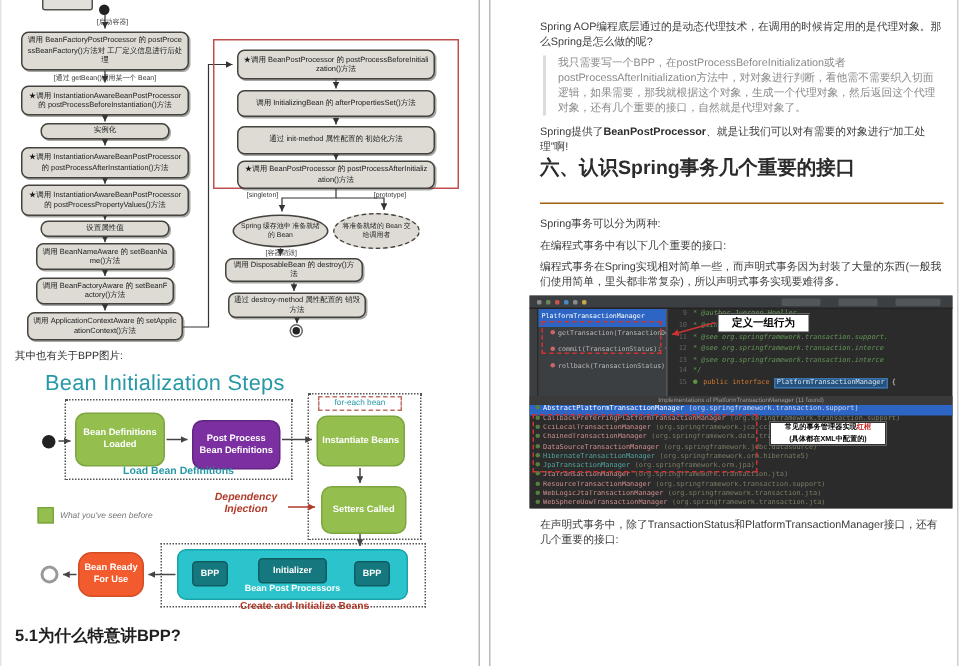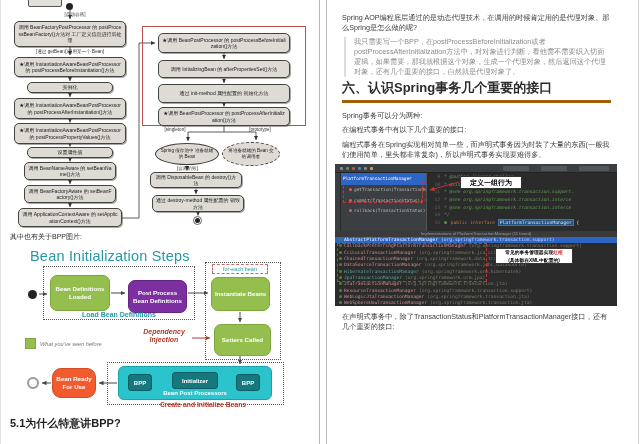--- a/index.html
+++ b/index.html
@@ -61,24 +61,24 @@
   .di-label { position:absolute; left:136px; top:82px; width:56px; text-align:center; color:#b13a2a; font-size:7px; font-style:italic; font-weight:600; line-height:1.15; }
   .create-label { position:absolute; left:138px; top:155px; width:130px; text-align:center; color:#b13a2a; font-size:6.8px; font-weight:700; }
   .legend-swatch { position:absolute; left:25px; top:92px; width:11px; height:11px; background:#94bf4e; border:1px solid #7ea63e; }
   .legend-text { position:absolute; left:40px; top:95px; font-size:5.6px; font-style:italic; color:#777; }
   .end-circle { position:absolute; left:27px; top:131px; width:12px; height:12px; border-radius:50%; border:2px solid #9a9a9a; background:#fff; }
   .sec-head { position:absolute; left:10px; top:416px; font-size:11px; font-weight:700; color:#1f1f1f; }
 
   svg.overlay { position:absolute; left:0; top:0; pointer-events:none; }
 
   
-  .rp { position:absolute; left:309px; top:0; width:310px; height:435px; padding:13px 8px 0 33px; font-size:7.2px; line-height:9.6px; color:#3c3c3c; }
+  .rp { position:absolute; left:327px; top:0; width:310px; height:435px; padding:13px 8px 0 33px; font-size:7.2px; line-height:9.6px; color:#3c3c3c; }
   .rp p { margin:0 0 5px; }
   .rp blockquote { margin:2px 0 6px 2px; padding-left:8px; border-left:2px solid #dcdcdc; color:#8a8a8a; line-height:10px; }
-  .rp h2 { font-size:13px; color:#2b2b2b; margin:4px 0 8px; padding-bottom:7px; border-bottom:3px solid #a16207; font-weight:700; }
+  .rp h2 { font-size:13px; color:#2b2b2b; margin:4px 0 8px; padding-bottom:18px; border-bottom:1px solid #a16207; font-weight:700; }
   .rp ul { margin:2px 0 6px; padding-left:14px; }
   .rp li { line-height:9.4px; margin-bottom:2px; }
   .code-bold { font-weight:700; color:#2b2b2b; }
 
   
   .ide { position:relative; width:282px; height:142px; margin:4px 0 6px -7px; background:#2b2b2b; font-family:"DejaVu Sans Mono", monospace; overflow:hidden; }
   .ide-toolbar { position:absolute; left:0; top:0; right:0; height:9px; background:#3c3f41; border-bottom:1px solid #232323; }
   .ide-toolbar i { position:absolute; top:3px; width:3px; height:3px; border-radius:1px; display:block; }
   .ide-tab { position:absolute; top:2px; height:5px; width:26px; background:#515658; border-radius:1px; }
   .ide-strip { position:absolute; left:0; top:9px; width:6px; height:58px; background:#3c3f41; border-right:1px solid #2a2a2a; }
@@ -237,20 +237,21 @@
     </div>
     <div class="create-label">Create and Initialize Beans</div>
   </div>
 
   <div class="sec-head">5.1为什么特意讲BPP?</div>
 </div>
 
 <div class="rp">
   <p>Spring AOP编程底层通过的是动态代理技术，在调用的时候肯定用的是代理对象。那么Spring是怎么做的呢?</p>
   <blockquote>我只需要写一个BPP，在postProcessBeforeInitialization或者postProcessAfterInitialization方法中，对对象进行判断，看他需不需要织入切面逻辑，如果需要，那我就根据这个对象，生成一个代理对象，然后返回这个代理对象，还有几个重要的接口，自然就是代理对象了。</blockquote>
+  <p><span>Spring提供了</span><span class="code-bold">BeanPostProcessor</span><span>、就是让我们可以对有需要的对象进行“加工处理”啊!</span></p>
 
   <h2>六、认识Spring事务几个重要的接口</h2>
 
   <p>Spring事务可以分为两种:</p>
   <p>在编程式事务中有以下几个重要的接口:</p>
   <p>编程式事务在Spring实现相对简单一些，而声明式事务因为封装了大量的东西(一般我们使用简单，里头都非常复杂)，所以声明式事务实现要难得多。</p>
 
   <div class="ide">
     <div class="ide-toolbar">
       <i style="left:5px;  background:#8a8a8a;"></i>

